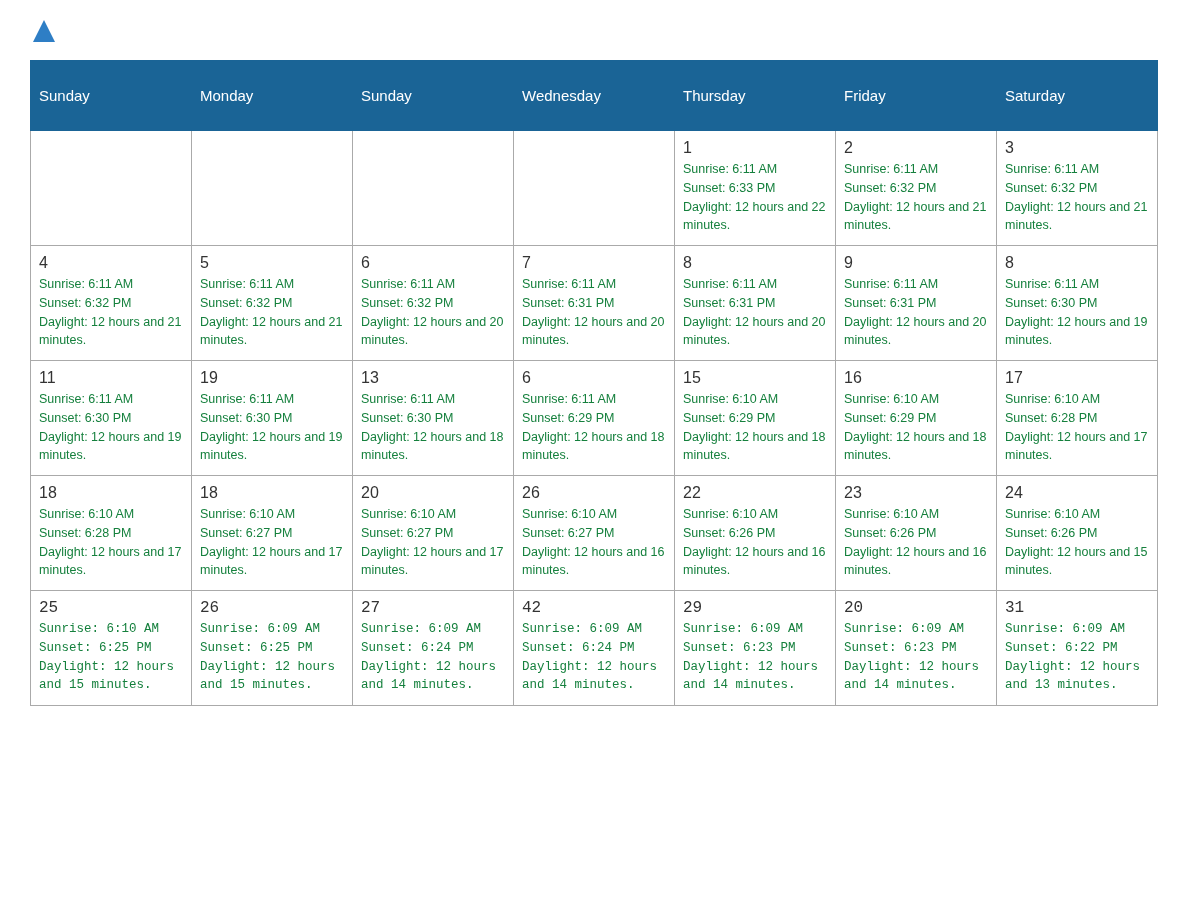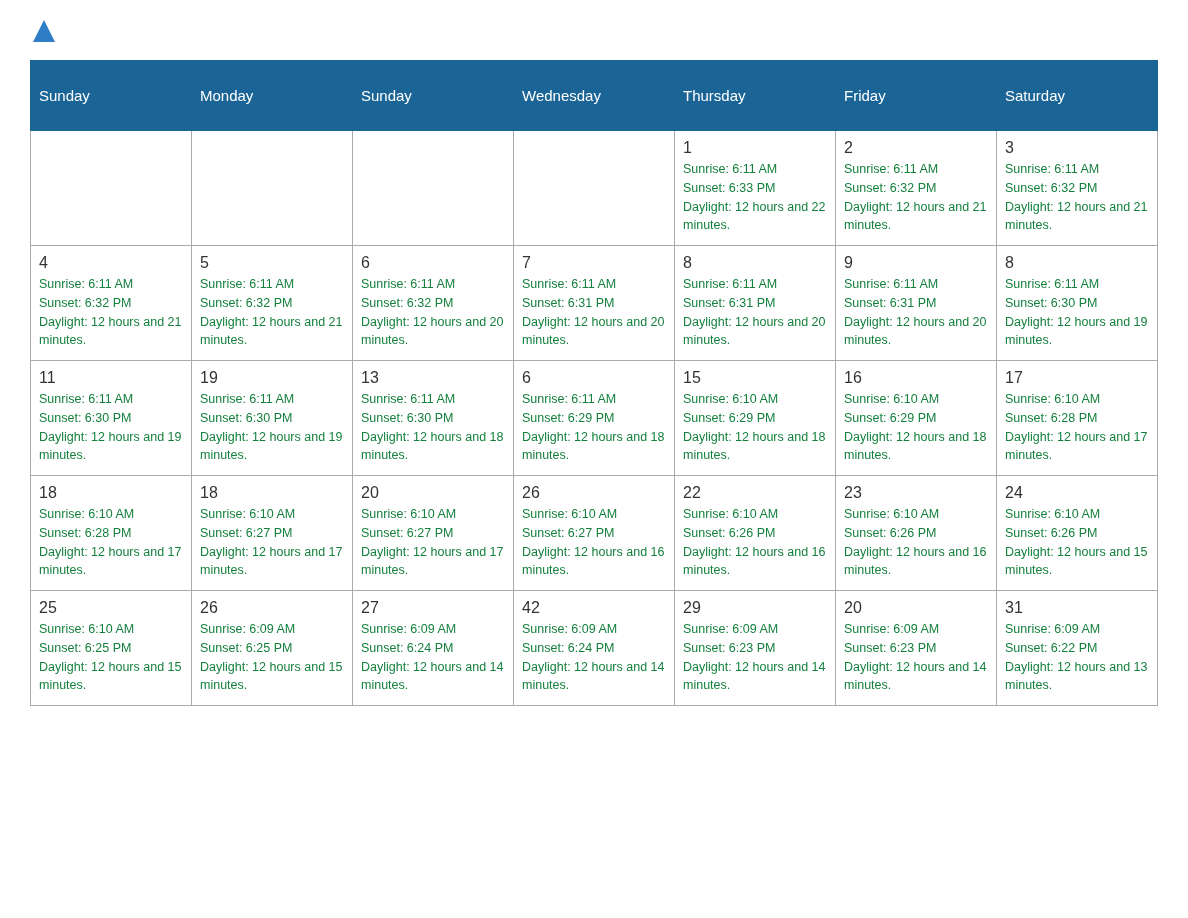--- a/index.html
+++ b/index.html
@@ -85,20 +85,21 @@
       display: block;
       margin-bottom: 3px;
     }
     .day-info {
       font-size: 12.5px;
       color: #15803d;
       line-height: 1.5;
     }
     .calendar tr:last-child td {
       border-bottom: 1px solid #aaa;
+      font-family: Liberation Mono, monospace;
     }
   </style>
 </head>
 <body>
 
 <div class="header">
   <div class="logo">
     <div>
       <div class="logo-row">
         <span class="logo-text-general"></span>

